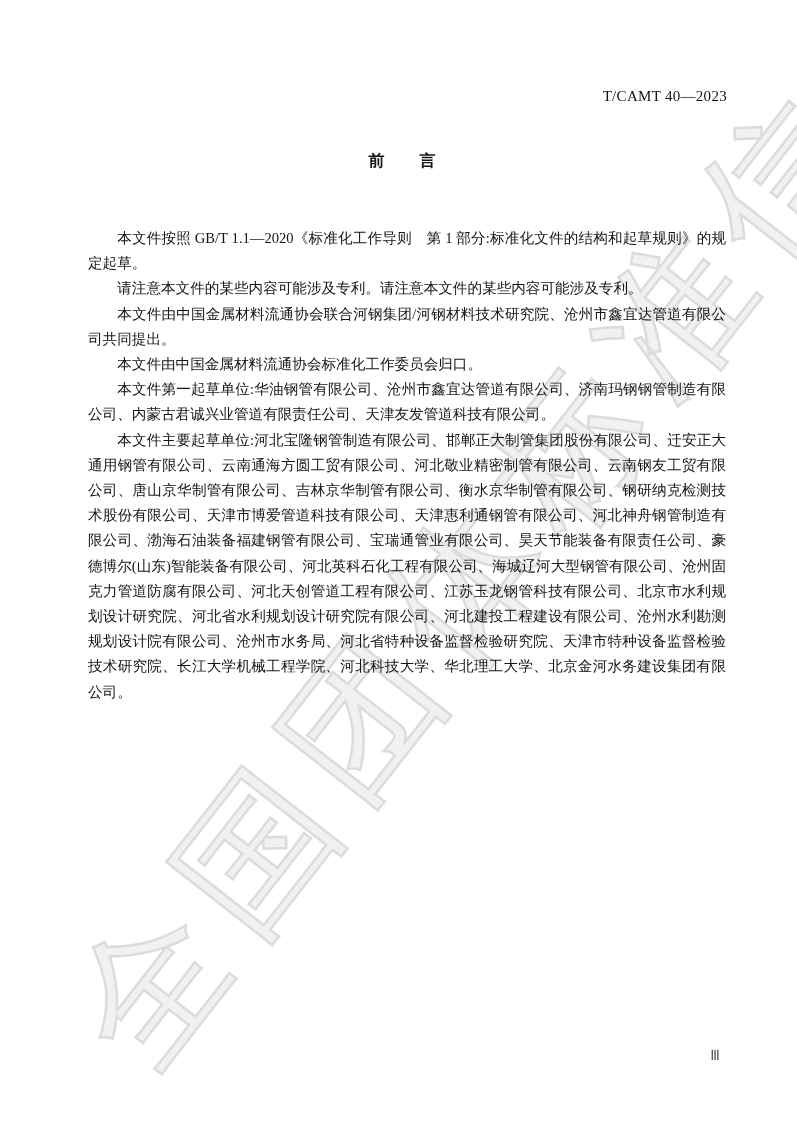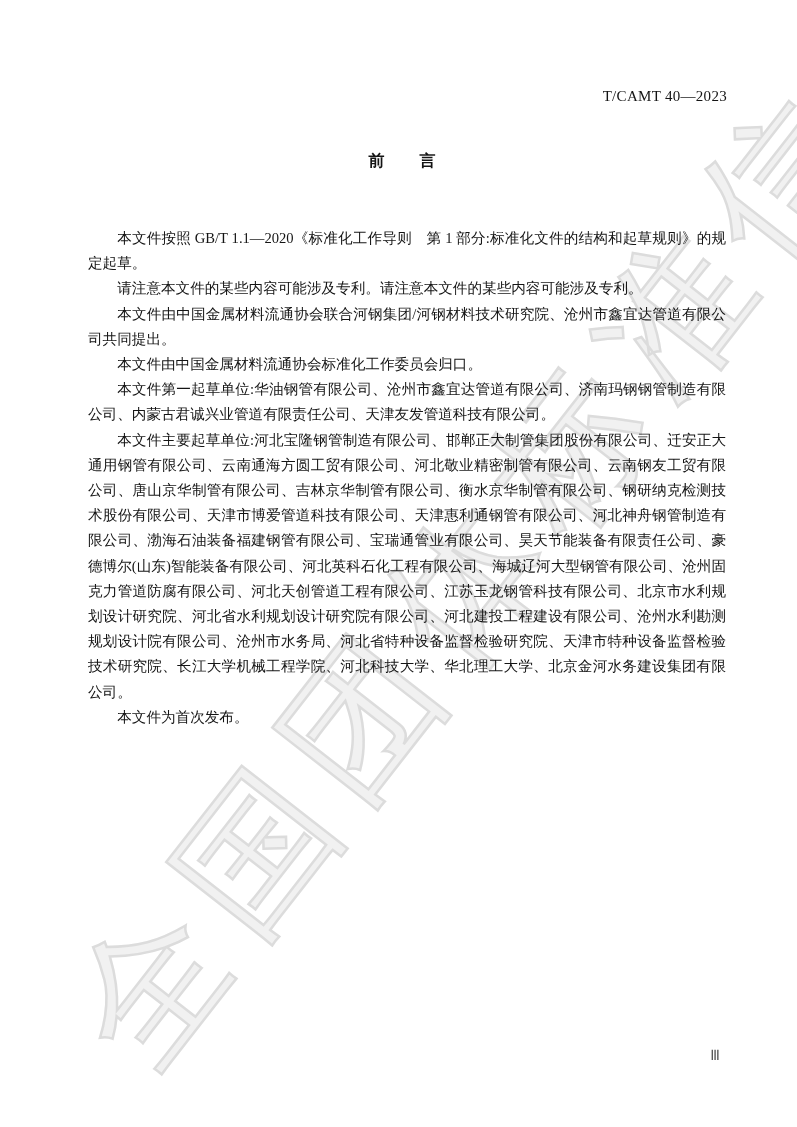--- a/index.html
+++ b/index.html
@@ -77,18 +77,17 @@
 
   <div class="fw-title">前　　言</div>
 
   <div class="content">
     <p>本文件按照 GB/T 1.1—2020《标准化工作导则　第 1 部分:标准化文件的结构和起草规则》的规定起草。</p>
     <p>请注意本文件的某些内容可能涉及专利。请注意本文件的某些内容可能涉及专利。</p>
     <p>本文件由中国金属材料流通协会联合河钢集团/河钢材料技术研究院、沧州市鑫宜达管道有限公司共同提出。</p>
     <p>本文件由中国金属材料流通协会标准化工作委员会归口。</p>
     <p>本文件第一起草单位:华油钢管有限公司、沧州市鑫宜达管道有限公司、济南玛钢钢管制造有限公司、内蒙古君诚兴业管道有限责任公司、天津友发管道科技有限公司。</p>
     <p>本文件主要起草单位:河北宝隆钢管制造有限公司、邯郸正大制管集团股份有限公司、迁安正大通用钢管有限公司、云南通海方圆工贸有限公司、河北敬业精密制管有限公司、云南钢友工贸有限公司、唐山京华制管有限公司、吉林京华制管有限公司、衡水京华制管有限公司、钢研纳克检测技术股份有限公司、天津市博爱管道科技有限公司、天津惠利通钢管有限公司、河北神舟钢管制造有限公司、渤海石油装备福建钢管有限公司、宝瑞通管业有限公司、昊天节能装备有限责任公司、豪德博尔(山东)智能装备有限公司、河北英科石化工程有限公司、海城辽河大型钢管有限公司、沧州固克力管道防腐有限公司、河北天创管道工程有限公司、江苏玉龙钢管科技有限公司、北京市水利规划设计研究院、河北省水利规划设计研究院有限公司、河北建投工程建设有限公司、沧州水利勘测规划设计院有限公司、沧州市水务局、河北省特种设备监督检验研究院、天津市特种设备监督检验技术研究院、长江大学机械工程学院、河北科技大学、华北理工大学、北京金河水务建设集团有限公司。</p>
-    <p>本文件为首次发布。</p>
   </div>
 
   <div class="page-number">Ⅲ</div>
 
 </div>
 
 </body></html>

